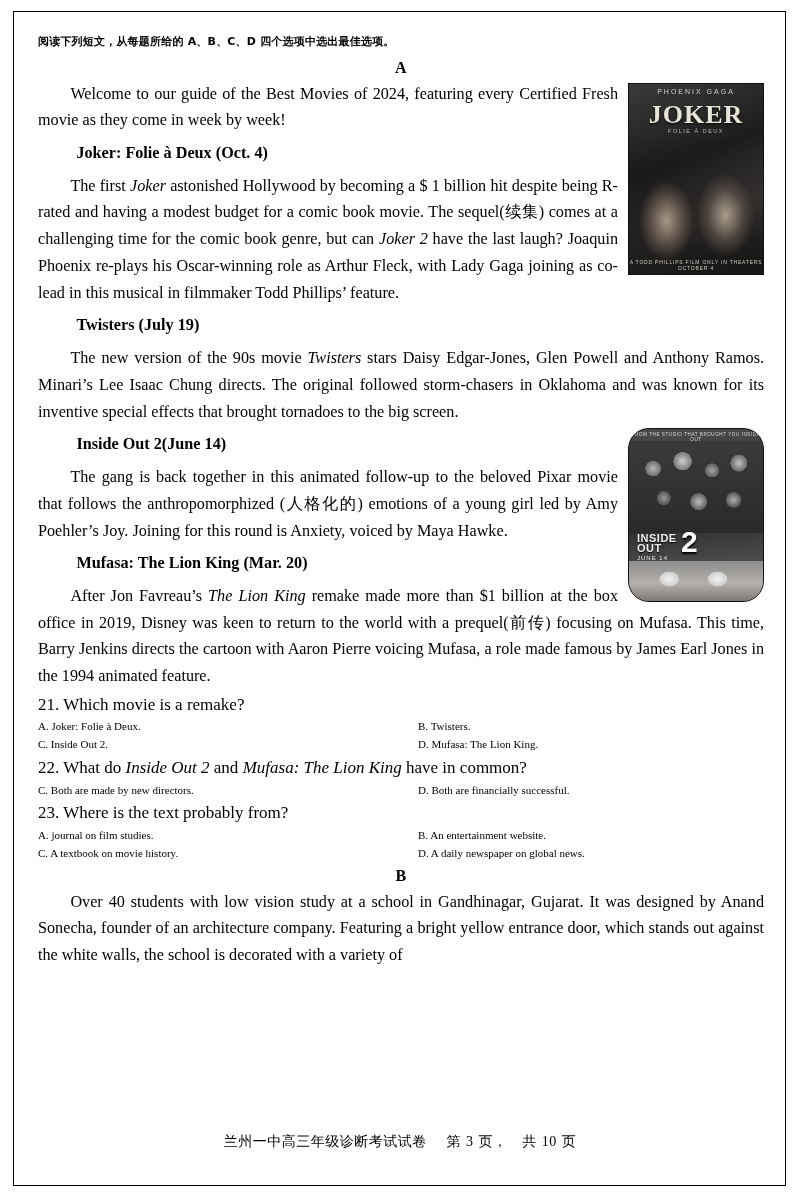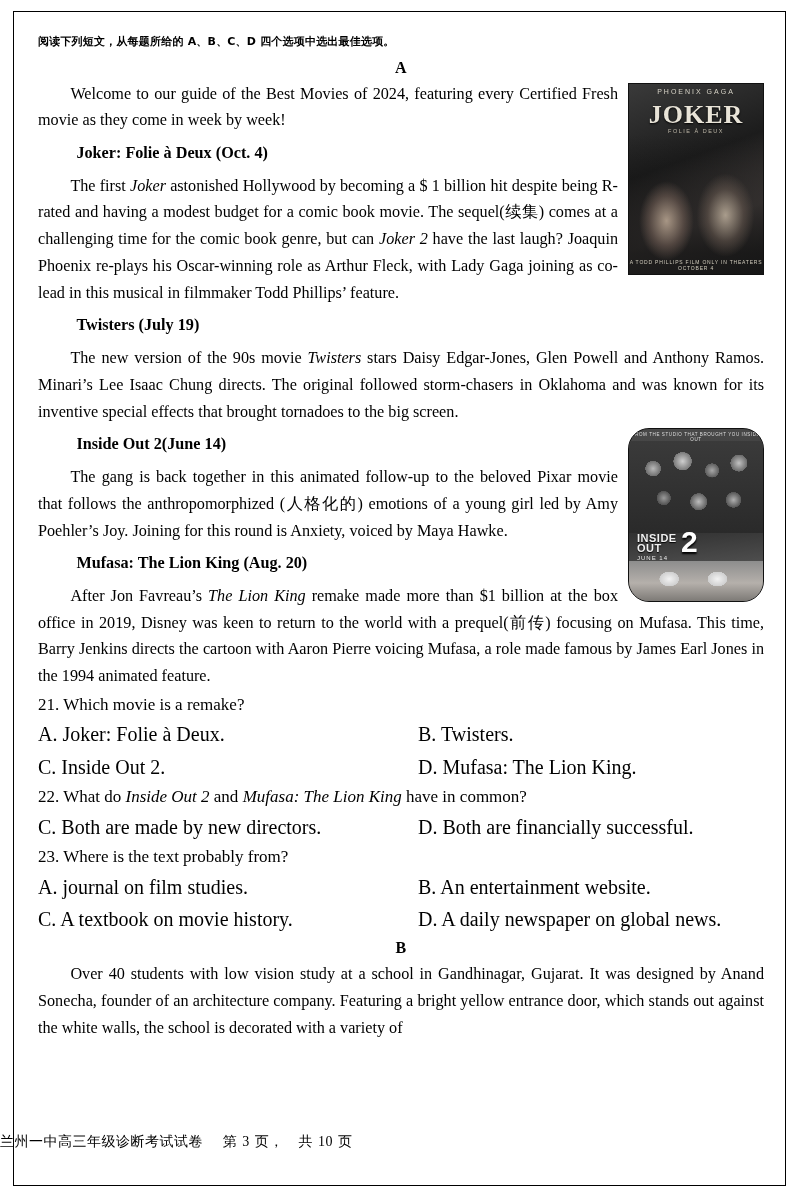--- a/index.html
+++ b/index.html
@@ -178,31 +178,32 @@
       linear-gradient(180deg,#8d8d8d 0%,#b5b0ab 55%,#7d7a76 100%);
   }
 
   .q-line {
     font-size: 17px;
     line-height: 1.62;
     margin: 0;
   }
   .opt-row {
     display: flex;
-    font-size: 20px;
+    font-size: 11px;
     line-height: 1.62;
   }
   .opt-a { width: 380px; flex: 0 0 380px; }
   .opt-b { flex: 1; }
 
   .footer {
     position: absolute;
     left: 0;
     top: 1133px;
     width: 800px;
+    text-align: center;
     font-family: "DejaVu Sans", sans-serif;
     font-size: 14px;
     letter-spacing: 0.5px;
   }
   .footer .num { font-family: "Liberation Serif", serif; }
   .clear { clear: both; }
 </style>
 </head>
 <body>
 
@@ -236,21 +237,21 @@
       <div class="io-mid"></div>
       <div class="io-logo"><span>INSIDE</span><br><span>OUT</span></div>
       <div class="io-2">2</div>
       <div class="io-date">JUNE 14</div>
       <div class="io-face"></div>
     </div>
 
     <div class="movie-title">Inside Out 2(June 14)</div>
     <p class="body">The gang is back together in this animated follow-up to the beloved Pixar movie that follows the anthropomorphized (人格化的) emotions of a young girl led by Amy Poehler’s Joy. Joining for this round is Anxiety, voiced by Maya Hawke.</p>
 
-    <div class="movie-title">Mufasa: The Lion King (Aug. 20)</div>
+    <div class="movie-title">Mufasa: The Lion King (Mar. 20)</div>
     <p class="body"><span>After Jon Favreau’s </span><span class="it">The Lion King</span><span> remake made more than $1 billion at the box office in 2019, Disney was keen to return to the world with a prequel(前传) focusing on Mufasa. This time, Barry Jenkins directs the cartoon with Aaron Pierre voicing Mufasa, a role made famous by James Earl Jones in the 1994 animated feature.</span></p>
 
     <div class="clear"></div>
 
     <div class="q-line"><span>21.</span> <span>Which movie is a remake?</span></div>
     <div class="opt-row">
       <div class="opt-a">A. Joker: Folie à Deux.</div>
       <div class="opt-b">B. Twisters.</div>
     </div>
     <div class="opt-row">

